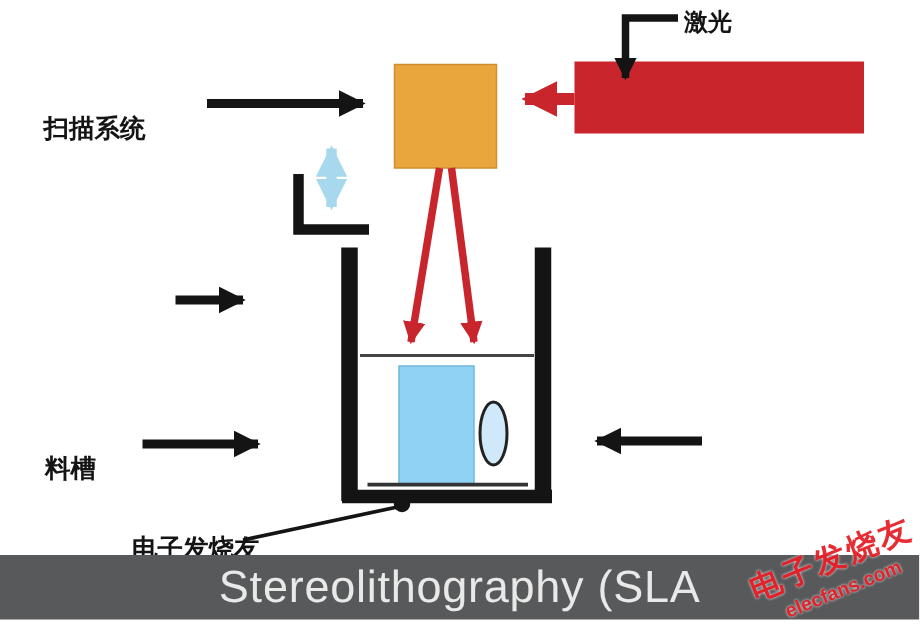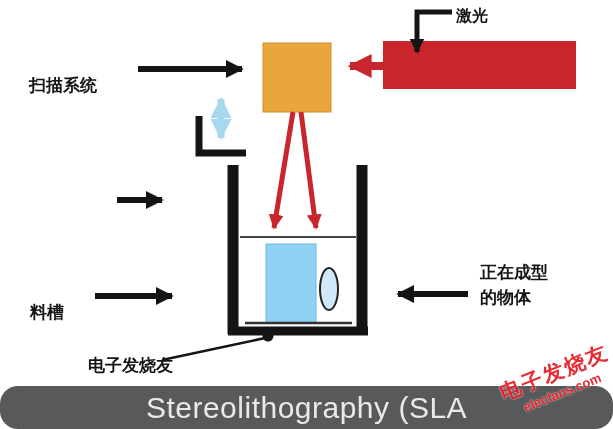--- a/index.html
+++ b/index.html
@@ -13,22 +13,22 @@
   }
   #laser-label{left:456px;top:4px;font-size:16px;}
   #scan-label{left:29px;top:57px;margin-top:17px;}
   #platform-label{left:21px;top:183px;}
   #platform-label .l2{display:block;padding-left:9px;}
   #tank-label{left:30px;top:301px;}
   #resin-label{left:88px;top:354px;}
   #object-label{left:480px;top:261px;}
   svg{position:absolute;left:0;top:0;}
   #title-bar{
-    position:absolute;left:0;top:386px;width:613px;height:43px;
-    background:#58595b;display:flex;align-items:center;justify-content:center;border-radius:18px;
+    position:absolute;left:0;top:370px;width:613px;height:43px;
+    background:#58595b;display:flex;align-items:center;justify-content:center;
   }
   #title-bar .title-text{
     color:#e9e9e9;font-size:30px;letter-spacing:0.5px;
     font-family:"Liberation Sans",sans-serif;font-weight:400;
   }
   #watermark{
     position:absolute;left:472px;top:358px;width:170px;text-align:center;
     transform:rotate(-22deg);transform-origin:50% 50%;
     color:#e62129;z-index:5;opacity:0.95;
   }
@@ -91,24 +91,20 @@
 
   <div class="lbl" id="laser-label">激光</div>
 
   <div class="lbl" id="scan-label">扫描系统</div>
 
 
   <div class="lbl" id="tank-label">料槽</div>
 
   <div class="lbl" id="resin-label">电子发烧友</div>
 
-  <div class="lbl" id="object-label">
-    <span class="l1" style="display:block">正在成型</span>
-    <span class="l2" style="display:block">的物体</span>
-  </div>
 
   <div id="title-bar">
     <span class="title-text">Stereolithography (SLA</span>
   </div>
 
   <div id="watermark">
     <span class="w1">电子发烧友</span>
     <span class="w2">elecfans.com</span>
   </div>
 

